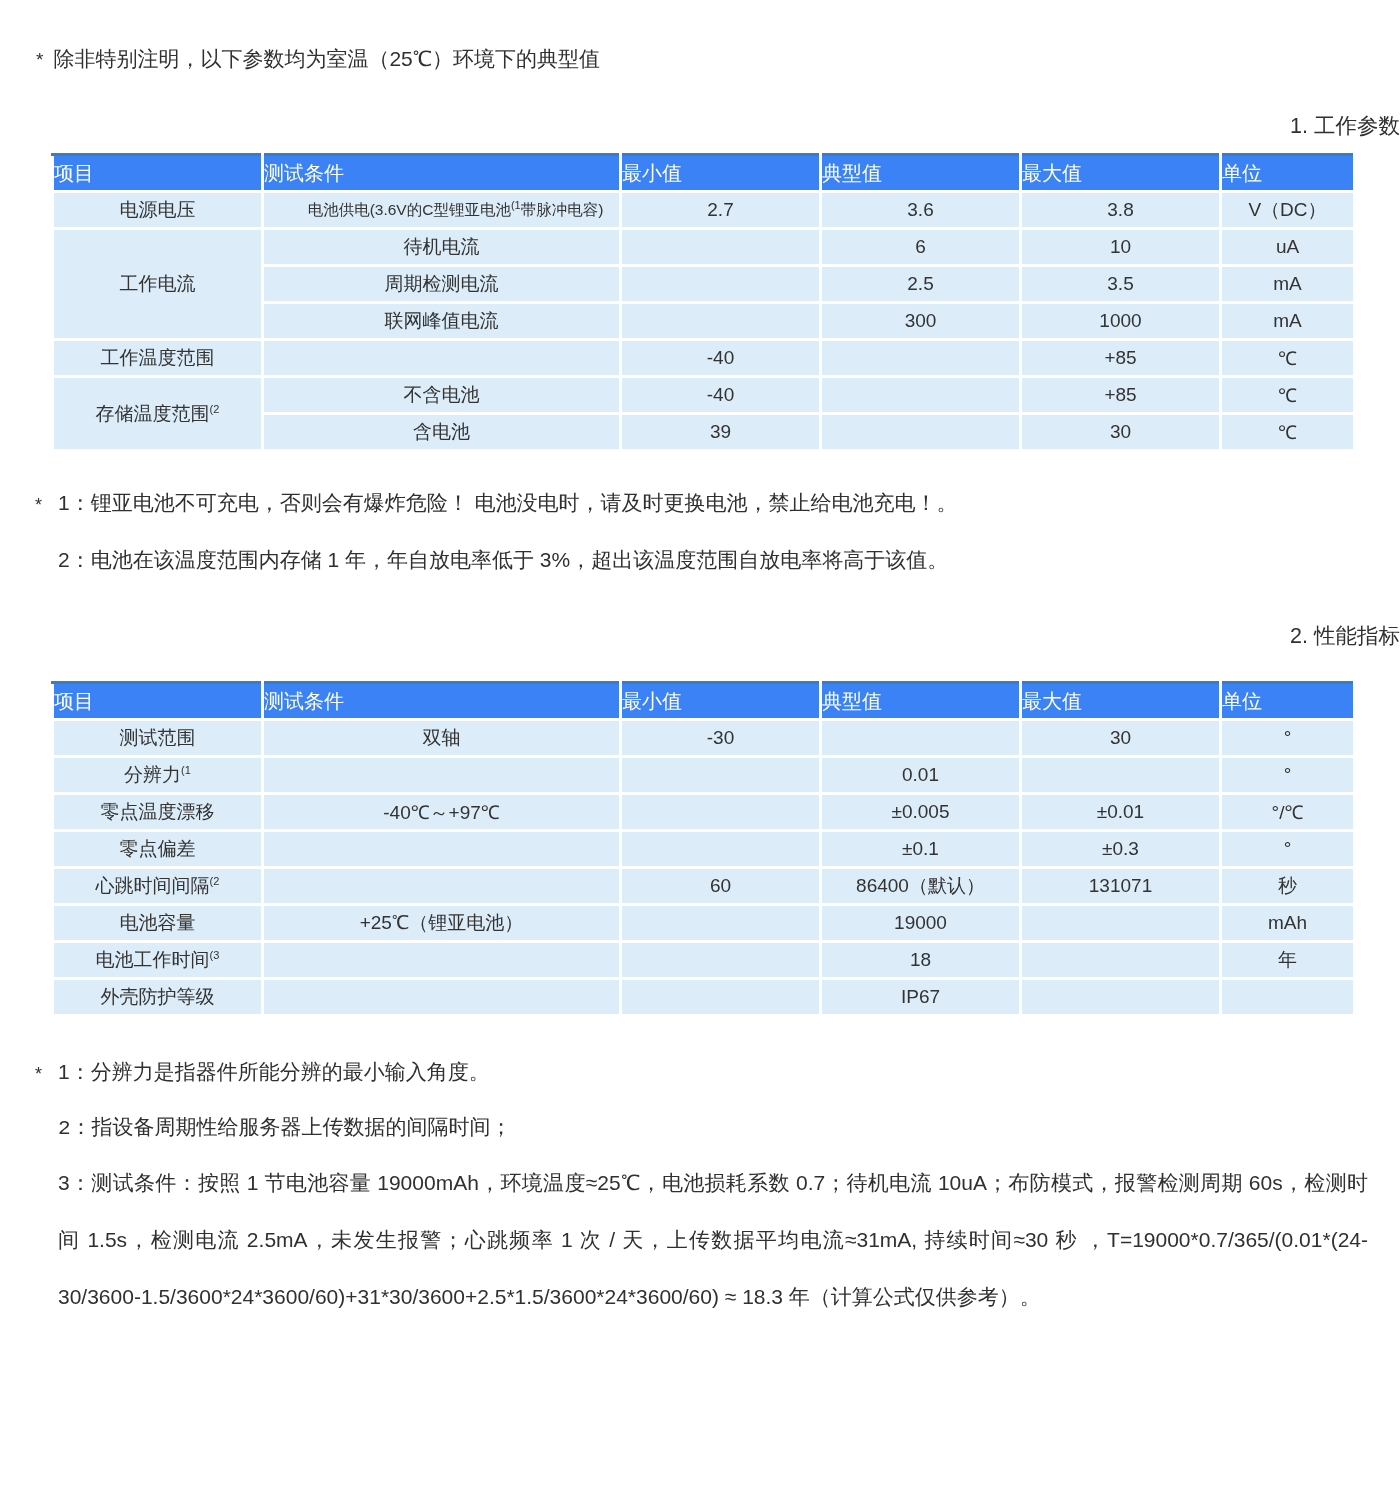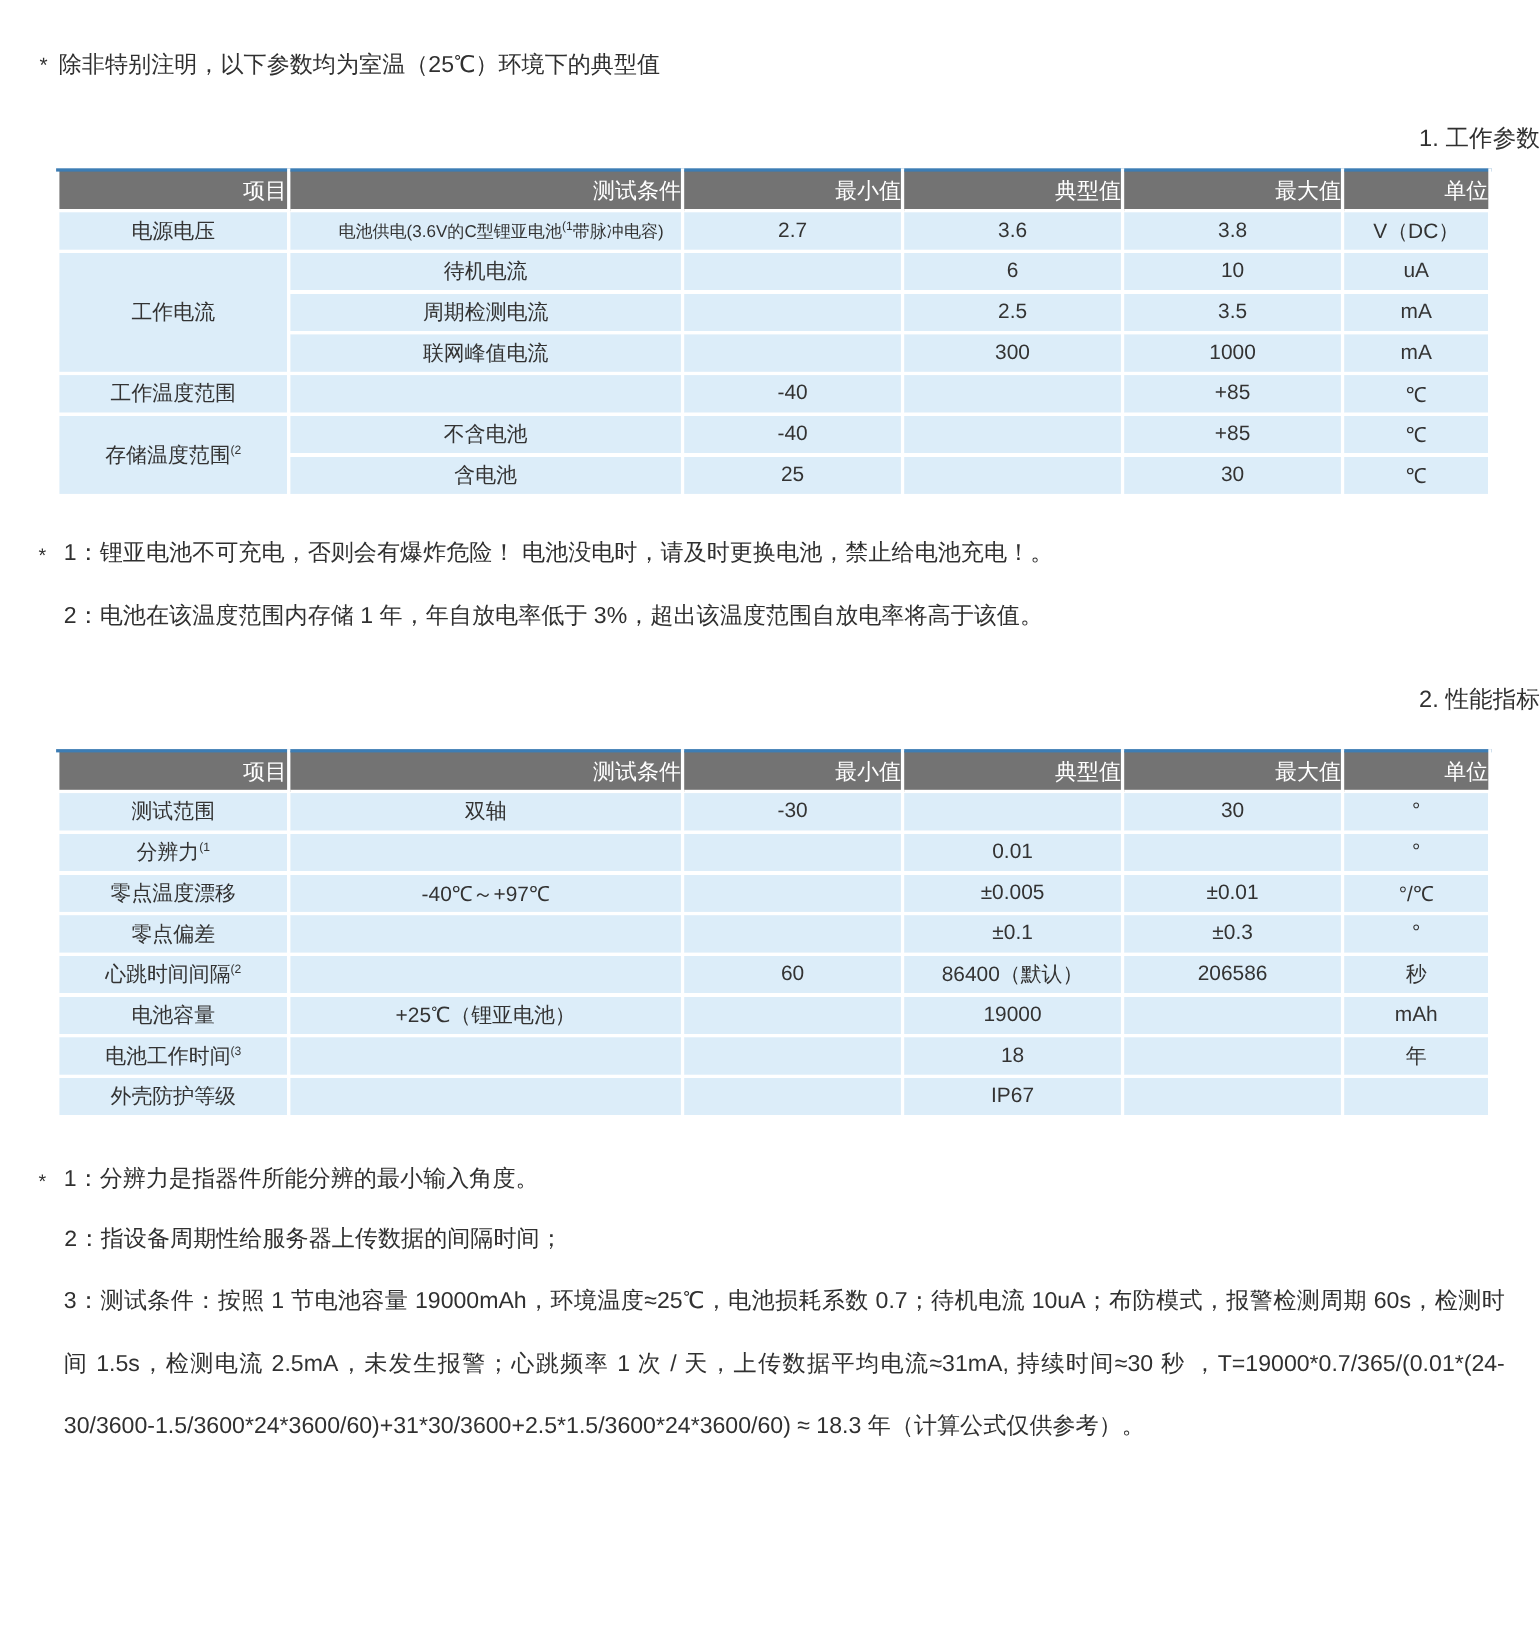--- a/index.html
+++ b/index.html
@@ -27,28 +27,28 @@
     font-weight: 400;
     text-align: right;
   }
   table.spec {
     border-collapse: collapse;
     table-layout: fixed;
     width: 1302px;
     margin: 12px 0 0 51px;
   }
   table.spec th {
-    background: #737373;
+    background: #3b82f6;
     color: #ffffff;
     font-weight: 400;
     font-size: 20px;
     height: 34px;
     border: 3px solid #ffffff;
     border-top: 3px solid #3d7db4;
-    text-align: right;
+    text-align: left;
     padding: 0;
   }
   table.spec td {
     background: #dcedf9;
     font-size: 19px;
     color: #333333;
     text-align: center;
     vertical-align: middle;
     height: 34px;
     border: 3px solid #ffffff;
@@ -154,21 +154,21 @@
     <tr>
       <td rowspan="2"><span>存储温度范围</span><sup class="cell-sup">(2</sup></td>
       <td>不含电池</td>
       <td>-40</td>
       <td></td>
       <td>+85</td>
       <td>℃</td>
     </tr>
     <tr>
       <td>含电池</td>
-      <td>25</td>
+      <td>39</td>
       <td></td>
       <td>30</td>
       <td>℃</td>
     </tr>
   </tbody>
 </table>
 
 <div class="note-block mt-note1a">
   <span class="marker">*</span><span>1：锂亚电池不可充电，否则会有爆炸危险！ 电池没电时，请及时更换电池，禁止给电池充电！。</span>
 </div>
@@ -228,21 +228,21 @@
       <td></td>
       <td>±0.1</td>
       <td>±0.3</td>
       <td>°</td>
     </tr>
     <tr>
       <td><span>心跳时间间隔</span><sup class="cell-sup">(2</sup></td>
       <td></td>
       <td>60</td>
       <td>86400（默认）</td>
-      <td>206586</td>
+      <td>131071</td>
       <td>秒</td>
     </tr>
     <tr>
       <td>电池容量</td>
       <td>+25℃（锂亚电池）</td>
       <td></td>
       <td>19000</td>
       <td></td>
       <td>mAh</td>
     </tr>

